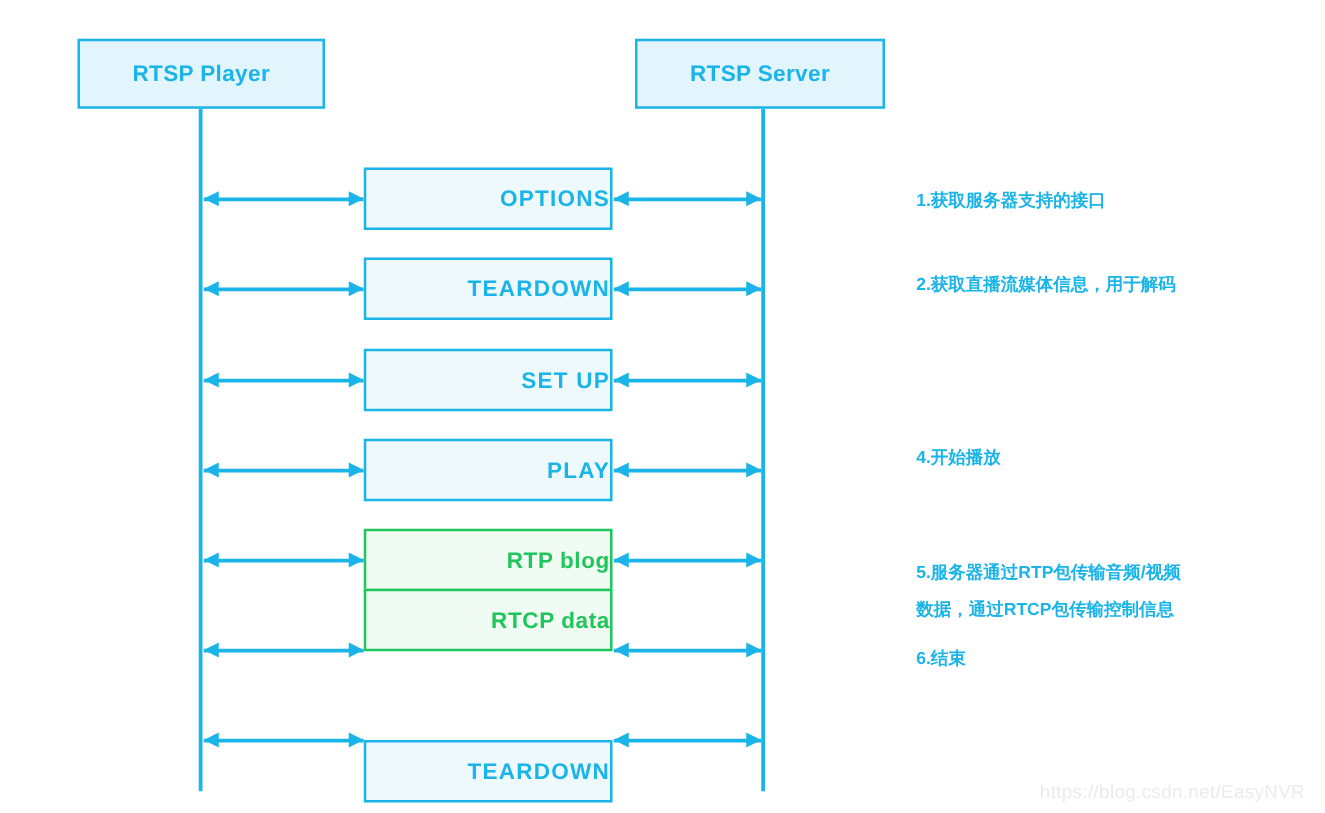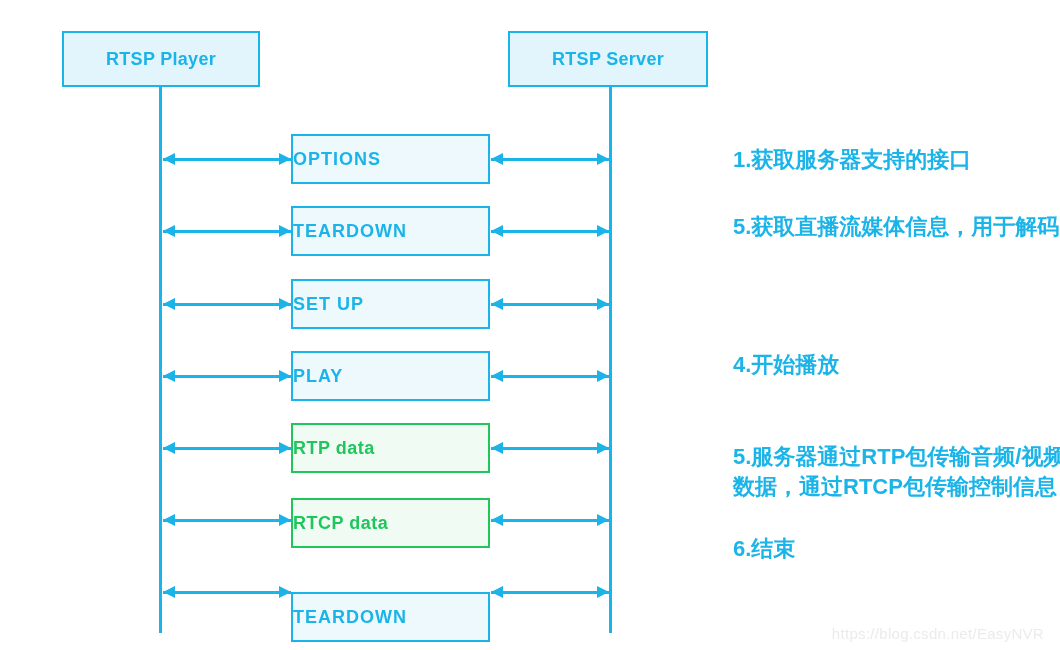--- a/index.html
+++ b/index.html
@@ -40,21 +40,21 @@
   }
   .lifeline-player{left:159px;}
   .lifeline-server{left:609px;}
   
   .msg-box{
     position:absolute;
     box-sizing:border-box;
     left:291px;width:199px;height:50px;
     border:2px solid var(--cyan);
     background:var(--cyan-fill);
-    display:flex;align-items:center;justify-content:flex-start;
+    display:flex;align-items:center;justify-content:flex-end;
   }
   .msg-box .msg-label{
     color:var(--cyan);
     font-size:18px;font-weight:bold;letter-spacing:1px;
     white-space:nowrap;
   }
   .msg-box.green{border-color:var(--green);background:var(--green-fill);}
   .msg-box.green .msg-label{color:var(--green);letter-spacing:0.5px;}
   
   .arrow{
@@ -66,21 +66,21 @@
     border-bottom:6px solid transparent;
   }
   .arrow::before{left:0;border-right:12px solid var(--cyan);}
   .arrow::after{right:0;border-left:12px solid var(--cyan);}
   .arrow-left{left:163px;width:128px;}
   .arrow-right{left:491px;width:118px;}
   
   .note{
     position:absolute;left:733px;
     color:var(--cyan);
-    font-size:22px;font-weight:bold;
+    font-size:14px;font-weight:bold;
     line-height:30px;
     white-space:nowrap;
   }
   .note span{display:block;}
   
   .watermark{
     position:absolute;right:16px;bottom:8px;
     color:var(--watermark);
     font-size:15px;
     letter-spacing:0.3px;
@@ -120,50 +120,50 @@
   <div class="arrow arrow-right" style="top:303px"></div>
 
   <div class="arrow arrow-left" style="top:375px"></div>
   <div class="msg-box" style="top:351px">
     <span class="msg-label">PLAY</span>
   </div>
   <div class="arrow arrow-right" style="top:375px"></div>
 
   <div class="arrow arrow-left" style="top:447px"></div>
   <div class="msg-box green" style="top:423px">
-    <span class="msg-label">RTP data</span>
+    <span class="msg-label">RTP blog</span>
   </div>
   <div class="arrow arrow-right" style="top:447px"></div>
 
   <div class="arrow arrow-left" style="top:519px"></div>
-  <div class="msg-box green" style="top:498px">
+  <div class="msg-box green" style="top:471px">
     <span class="msg-label">RTCP data</span>
   </div>
   <div class="arrow arrow-right" style="top:519px"></div>
 
   <div class="arrow arrow-left" style="top:591px"></div>
   <div class="msg-box" style="top:592px">
     <span class="msg-label">TEARDOWN</span>
   </div>
   <div class="arrow arrow-right" style="top:591px"></div>
 
   <div class="note" style="top:145px">
     <span>1.获取服务器支持的接口</span>
   </div>
   <div class="note" style="top:212px">
-    <span>5.获取直播流媒体信息，用于解码</span>
+    <span>2.获取直播流媒体信息，用于解码</span>
   </div>
   <div class="note" style="top:272px">
   </div>
   <div class="note" style="top:350px">
     <span>4.开始播放</span>
   </div>
   <div class="note" style="top:442px">
     <span>5.服务器通过RTP包传输音频/视频</span>
     <span>数据，通过RTCP包传输控制信息</span>
   </div>
-  <div class="note" style="top:534px">
+  <div class="note" style="top:511px">
     <span>6.结束</span>
   </div>
 
   <div class="watermark">https://blog.csdn.net/EasyNVR</div>
 
 </div>
 
 </body></html>

